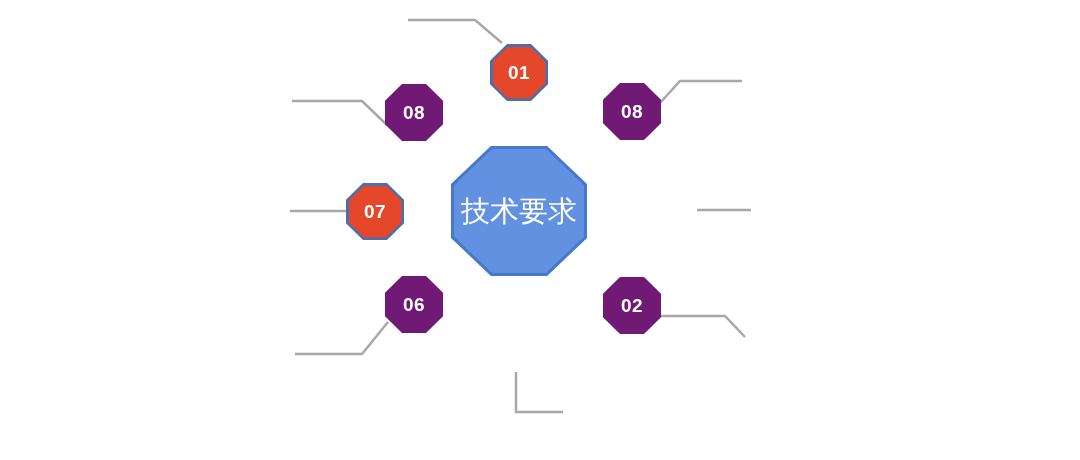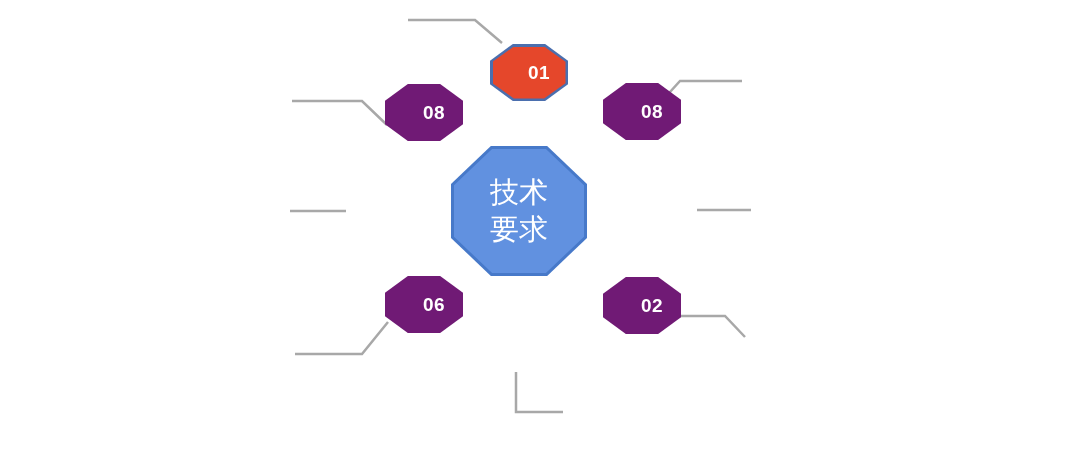--- a/index.html
+++ b/index.html
@@ -15,21 +15,21 @@
     fill:none;
     stroke:#A8A8A8;
     stroke-width:2.5;
   }
   
   .oct{
     position:absolute;
     display:flex;align-items:center;justify-content:center;
     clip-path:polygon(29.3% 0%,70.7% 0%,100% 29.3%,100% 70.7%,70.7% 100%,29.3% 100%,0% 70.7%,0% 29.3%);
   }
-  .node{width:58px;height:57px;padding-left:20px;}
+  .node{width:58px;height:57px;}
   .node.gray{background:#701a75;}
   .node.red{background:#4B6FAE;} 
   .oct-fill{
     position:absolute;inset:2.5px;
     clip-path:polygon(29.3% 0%,70.7% 0%,100% 29.3%,100% 70.7%,70.7% 100%,29.3% 100%,0% 70.7%,0% 29.3%);
     background:#E5472B;
   }
   .node-label{
     position:relative;
     color:#ffffff;
@@ -40,21 +40,21 @@
     left:451px;top:146px;width:136px;height:130px;
     background:#4779C9; 
   }
   .center-fill{
     position:absolute;inset:3px;
     clip-path:polygon(29.3% 0%,70.7% 0%,100% 29.3%,100% 70.7%,70.7% 100%,29.3% 100%,0% 70.7%,0% 29.3%);
     background:#6191E0;
   }
   .center-label{
     position:relative;
-    display:flex;flex-direction:column;align-items:center;
+    display:flex;flex-direction:row;align-items:center;
     color:#ffffff;
     font-size:29px;line-height:37px;font-weight:400;
     text-align:center;
   }
 </style>
 </head>
 <body>
 
 <div class="stage">
 
@@ -89,18 +89,22 @@
 
   <div class="oct node gray" style="left:603px;top:277px">
     <span class="node-label">02</span>
   </div>
 
 
   <div class="oct node gray" style="left:385px;top:276px">
     <span class="node-label">06</span>
   </div>
 
+  <div class="oct node red" style="left:346px;top:183px">
+    <div class="oct-fill"></div>
+    <span class="node-label">07</span>
+  </div>
 
   <div class="oct node gray" style="left:385px;top:84px">
     <span class="node-label">08</span>
   </div>
 
 </div>
 
 </body></html>

